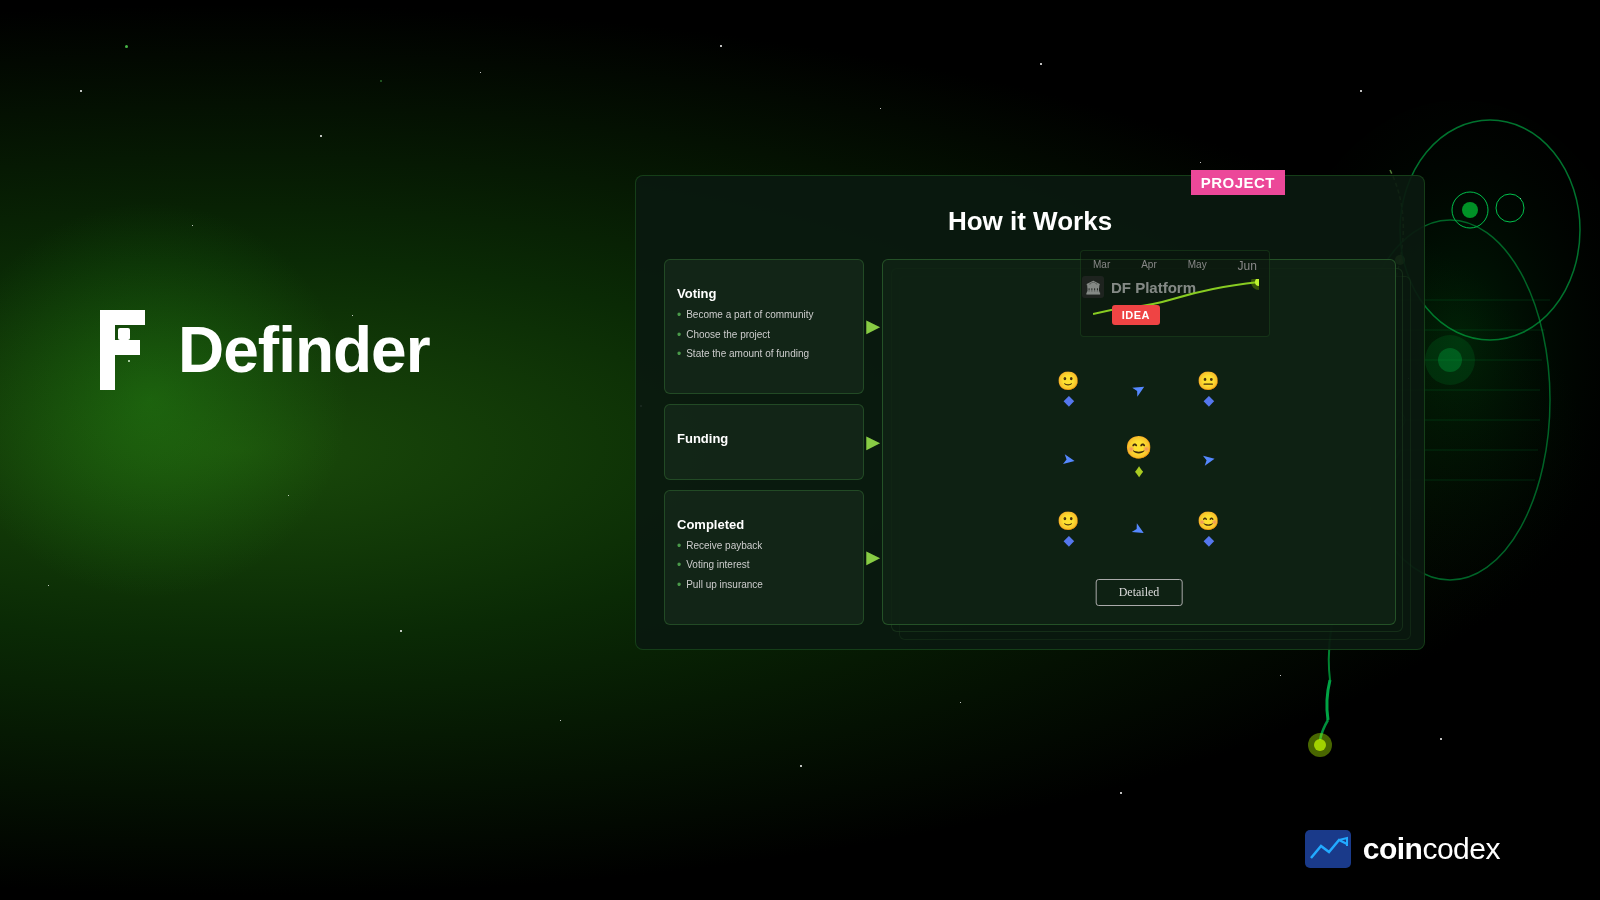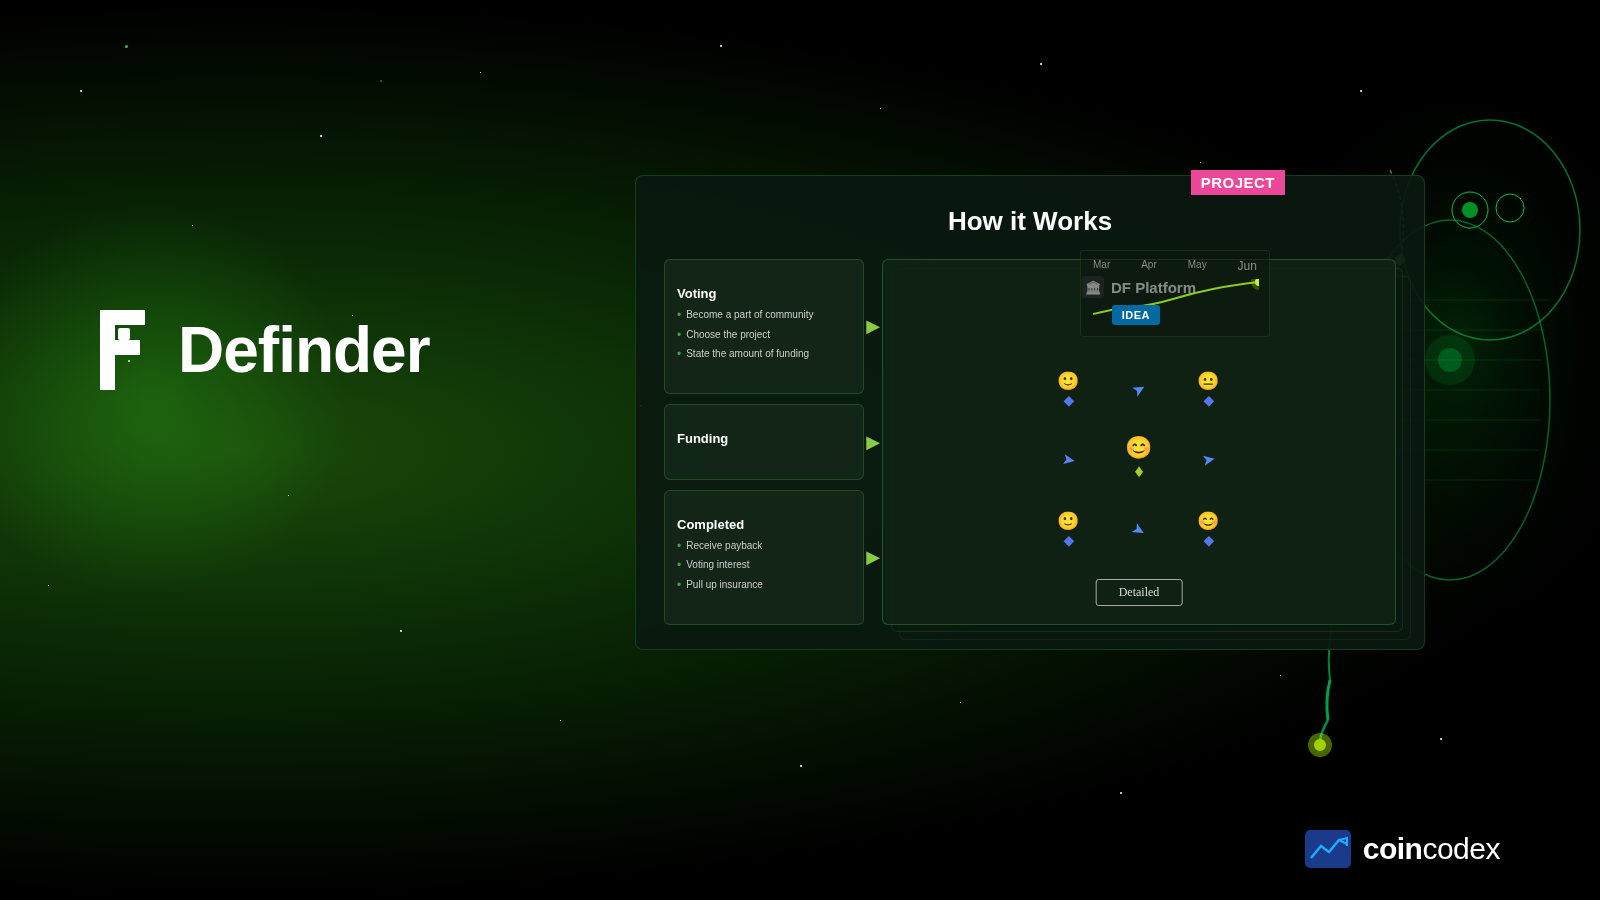--- a/index.html
+++ b/index.html
@@ -394,21 +394,21 @@
       <div style="position:absolute;bottom:-16px;left:16px;right:-16px;height:100%;background:rgba(10,25,15,0.4);border:1px solid rgba(50,100,50,0.2);border-radius:6px;z-index:-2;"></div>
 
       <button class="detailed-btn">Detailed</button>
     </div>
 
   </div>
 </div>
 
 <div class="project-badge" style="position:absolute;right:315px;top:170px;background:#ec4899;color:#fff;font-size:15px;font-weight:700;padding:4px 10px;border-radius:0;z-index:12;letter-spacing:0.5px;">PROJECT</div>
 
-<div class="idea-badge" style="position:absolute;right:440px;top:305px;background:#0369a1;color:#fff;font-size:11px;font-weight:700;padding:4px 10px;border-radius:3px;z-index:12;letter-spacing:0.5px;">IDEA</div>
+<div class="idea-badge" style="position:absolute;right:440px;top:305px;background:#ef4444;color:#fff;font-size:11px;font-weight:700;padding:4px 10px;border-radius:3px;z-index:12;letter-spacing:0.5px;">IDEA</div>
 
 <div style="position:absolute;right:330px;top:250px;z-index:11;background:rgba(10,20,12,0.5);border:1px solid rgba(60,150,60,0.2);border-radius:4px;padding:8px 12px;width:190px;">
   <div style="display:flex;justify-content:space-between;margin-bottom:6px;">
     <span style="font-size:10px;color:#888;">Mar</span>
     <span style="font-size:10px;color:#888;">Apr</span>
     <span style="font-size:10px;color:#888;">May</span>
     <span style="font-size:12px;color:#888;">Jun</span>
   </div>
   <svg width="166" height="45">
     <path d="M0,35 Q20,30 40,28 Q60,26 80,20 Q100,14 120,10 Q140,6 166,3" stroke="#88cc22" stroke-width="2" fill="none"></path>

